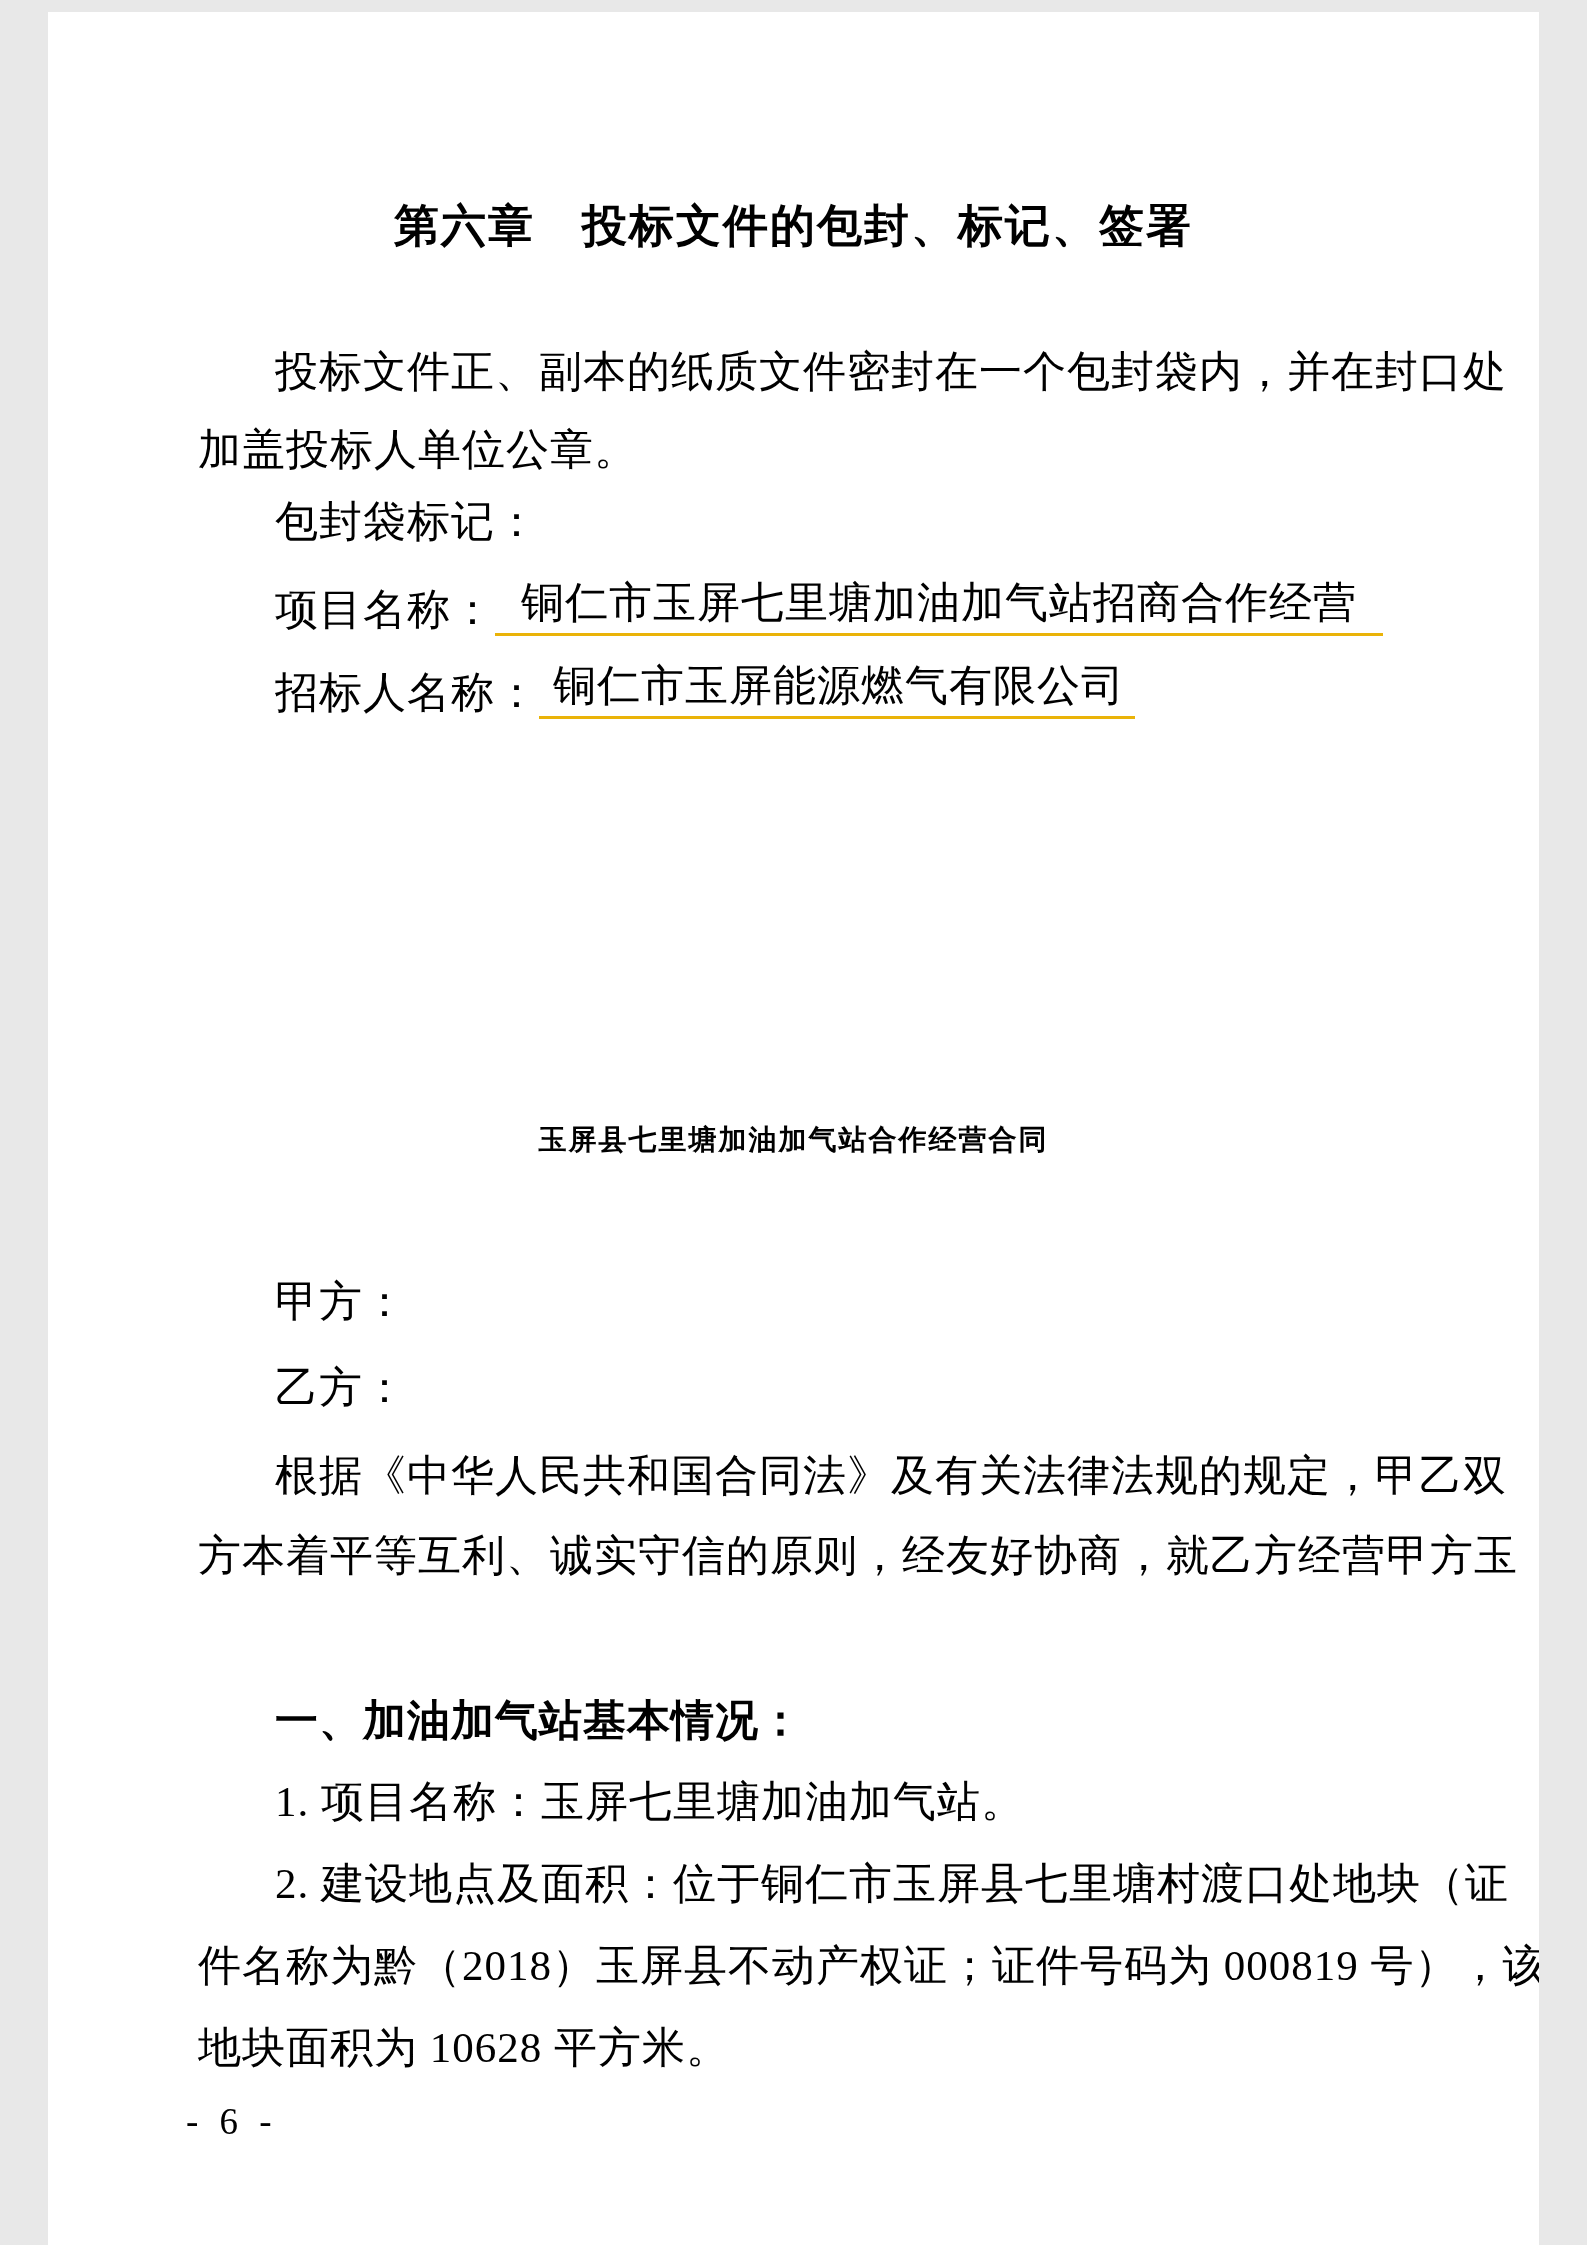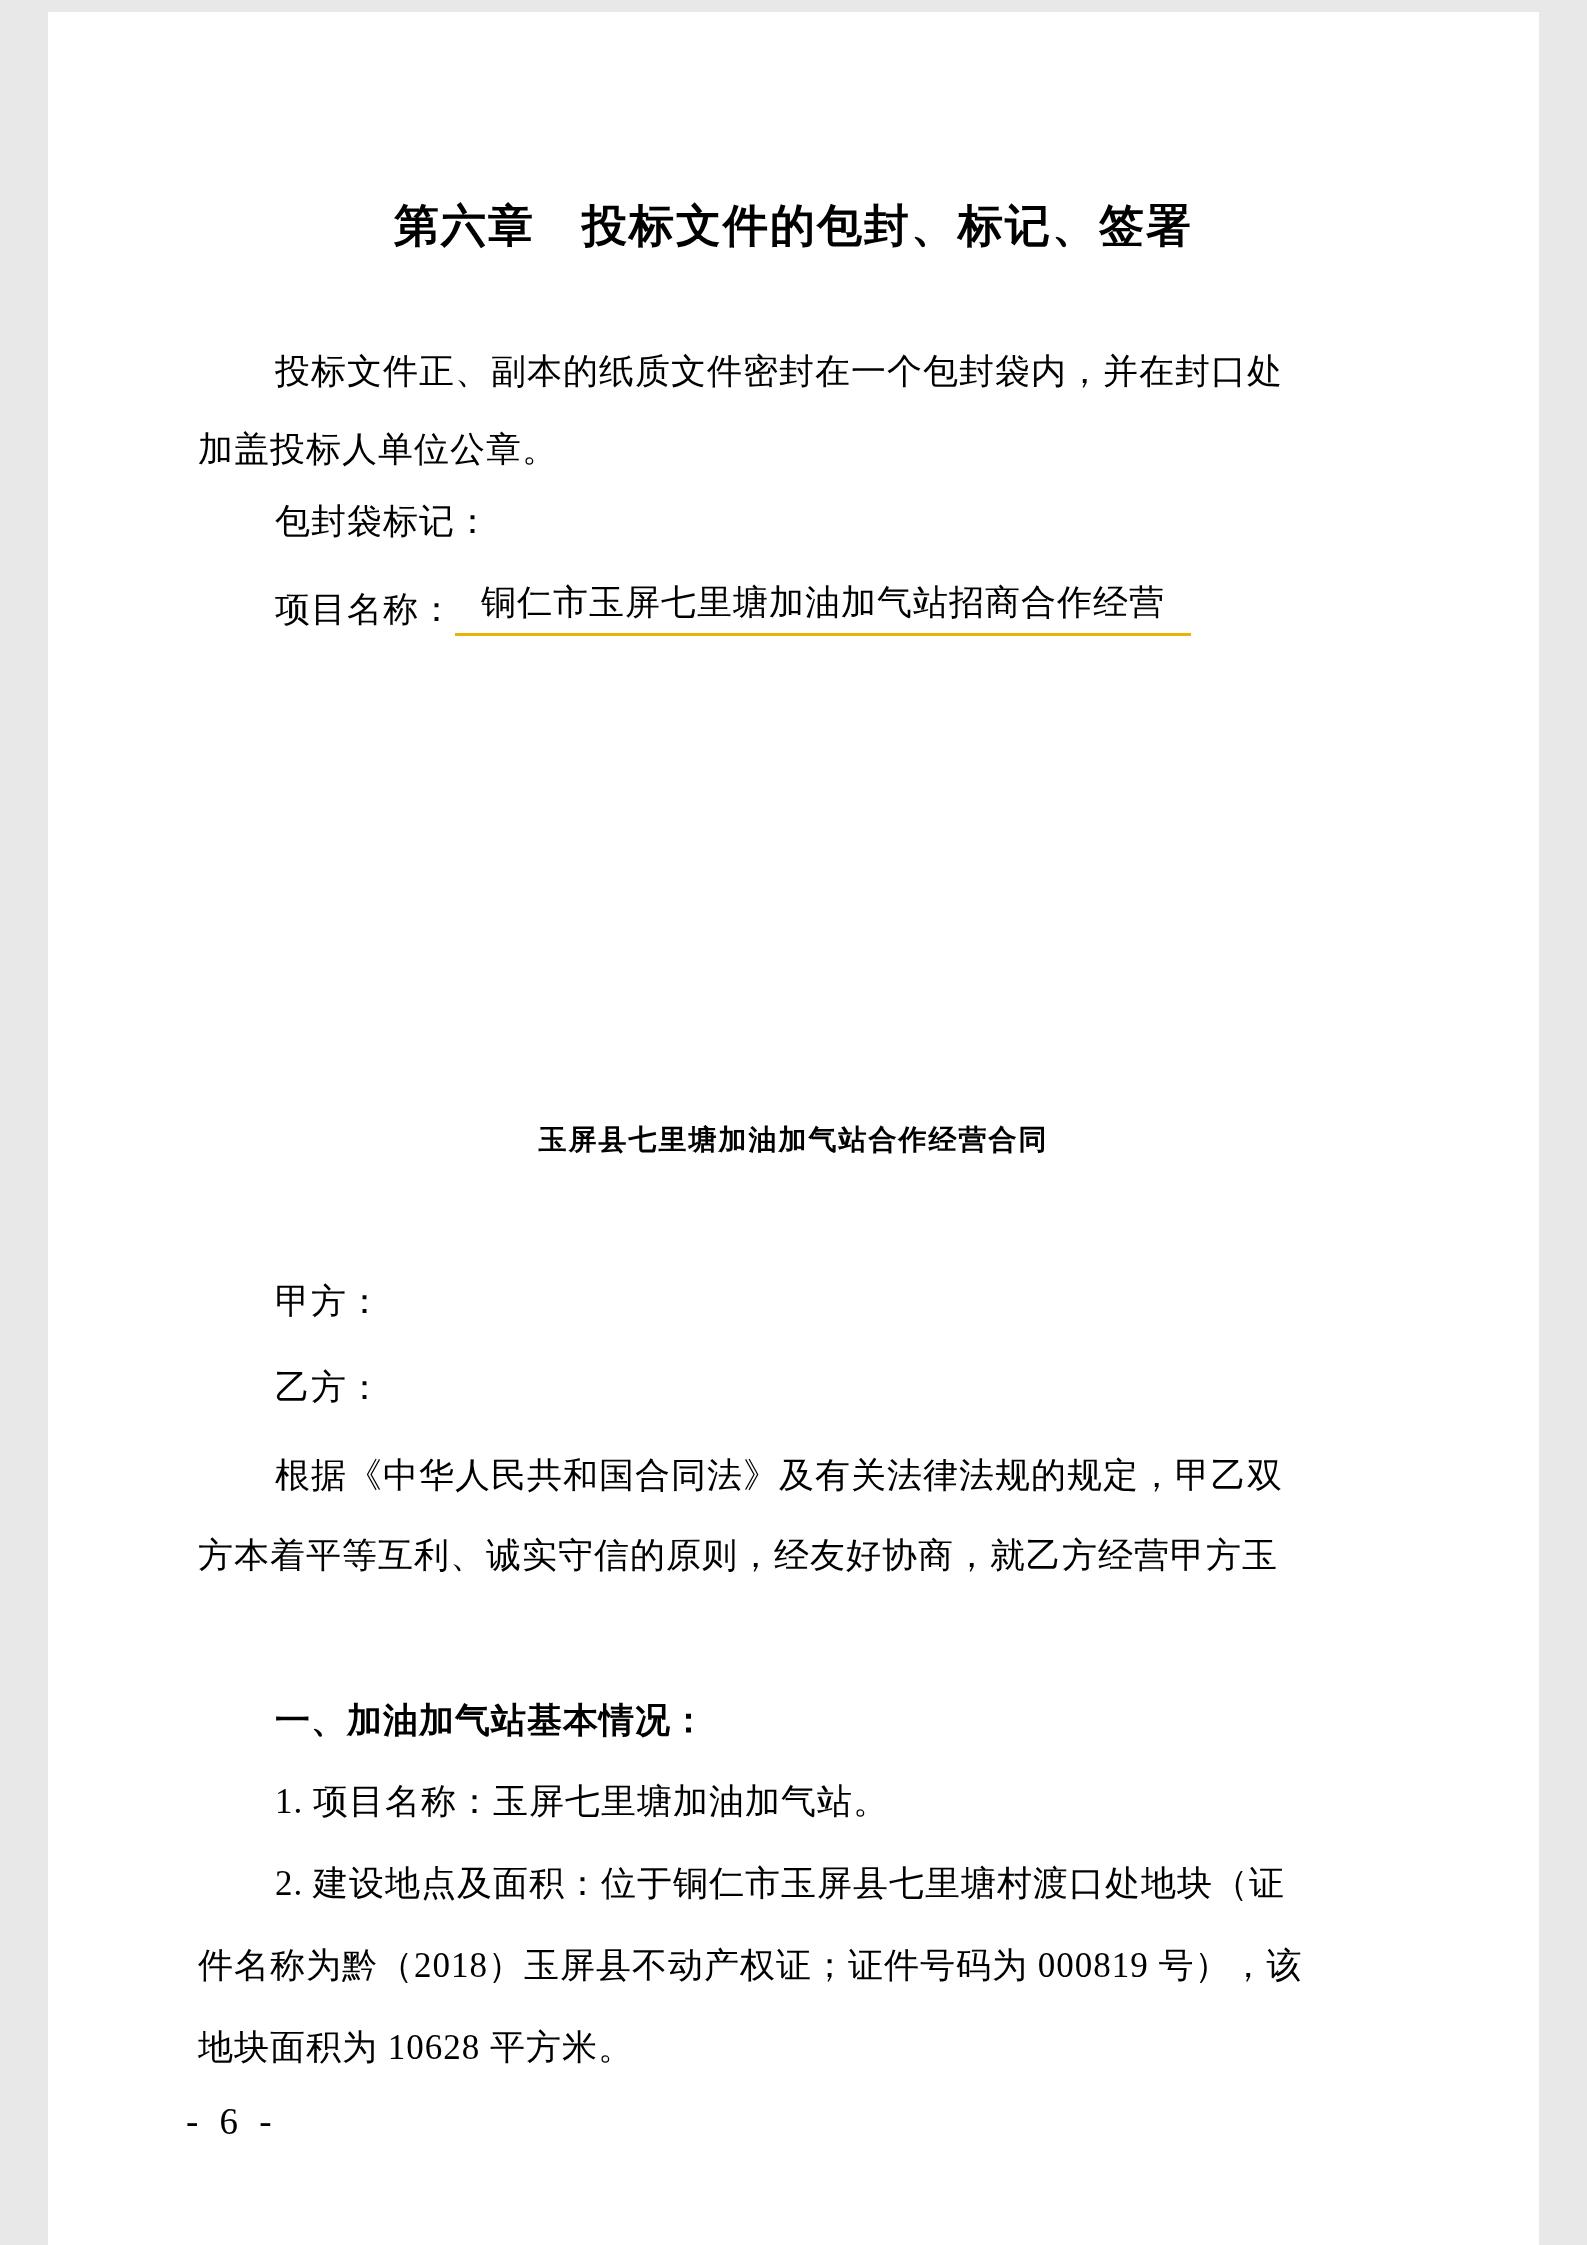--- a/index.html
+++ b/index.html
@@ -12,21 +12,21 @@
     width: 1491px;
     height: 2245px;
     margin: 12px auto;
     background: #ffffff;
     color: #000000;
     font-family: "Liberation Serif", "DejaVu Serif", serif;
     overflow: hidden;
   }
   .line {
     position: absolute;
-    font-size: 35px;
+    font-size: 43px;
     line-height: 52px;
     letter-spacing: 1px;
     white-space: nowrap;
   }
   .chapter-title {
     position: absolute;
     left: 0;
     width: 100%;
     text-align: center;
     font-weight: bold;
@@ -87,20 +87,23 @@
 
   <div class="line" style="top:334px; left:227px;">投标文件正、副本的纸质文件密封在一个包封袋内，并在封口处</div>
   <div class="line" style="top:412px; left:150px;">加盖投标人单位公章。</div>
 
   <div class="line" style="top:484px; left:227px;">包封袋标记：</div>
 
   <div class="line" style="top:565px; left:227px;">
     <span class="fill-label">项目名称：</span><span class="fill-value">铜仁市玉屏七里塘加油加气站招商合作经营</span>
   </div>
 
+  <div class="line" style="top:648px; left:227px;">
+    <span class="fill-label">招标人名称：</span><span class="fill-value tight">铜仁市玉屏能源燃气有限公司</span>
+  </div>
 
 
 
   <div class="chapter-title sans-title" style="top:1100px; font-size:28px;">玉屏县七里塘加油加气站合作经营合同</div>
 
   <div class="line" style="top:1264px; left:227px;">甲方：</div>
   <div class="line" style="top:1350px; left:227px;">乙方：</div>
 
   <div class="line" style="top:1438px; left:227px;">根据《中华人民共和国合同法》及有关法律法规的规定，甲乙双</div>
   <div class="line" style="top:1518px; left:150px;">方本着平等互利、诚实守信的原则，经友好协商，就乙方经营甲方玉</div>

